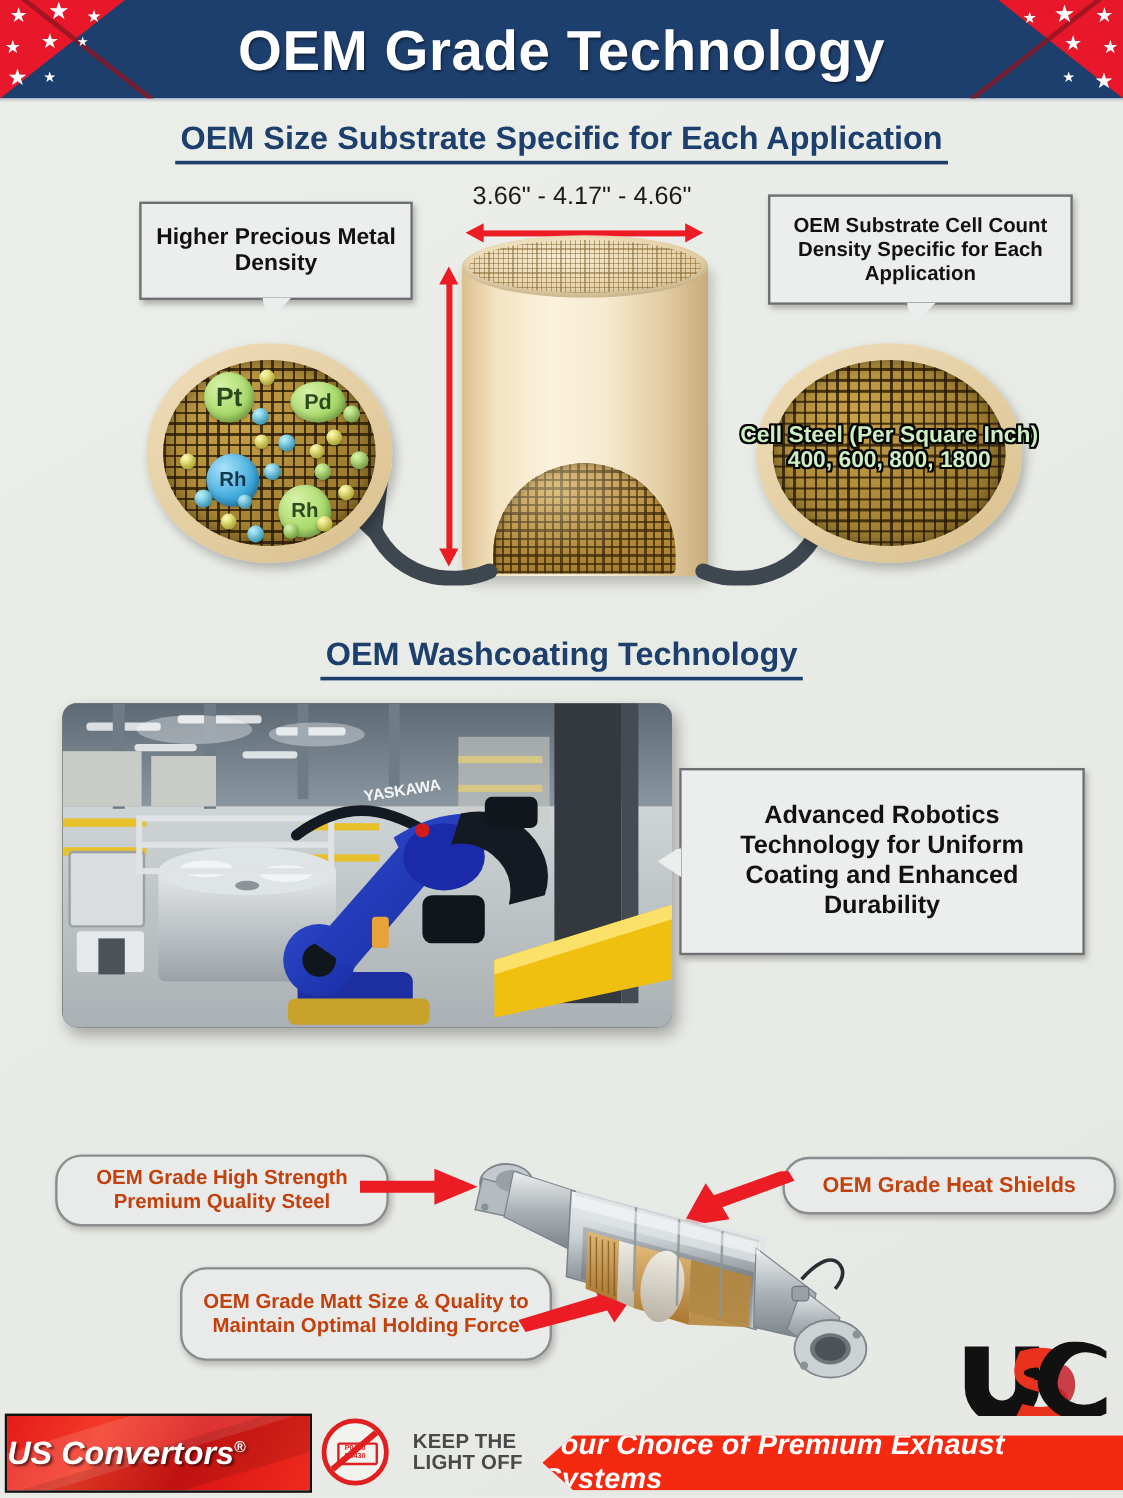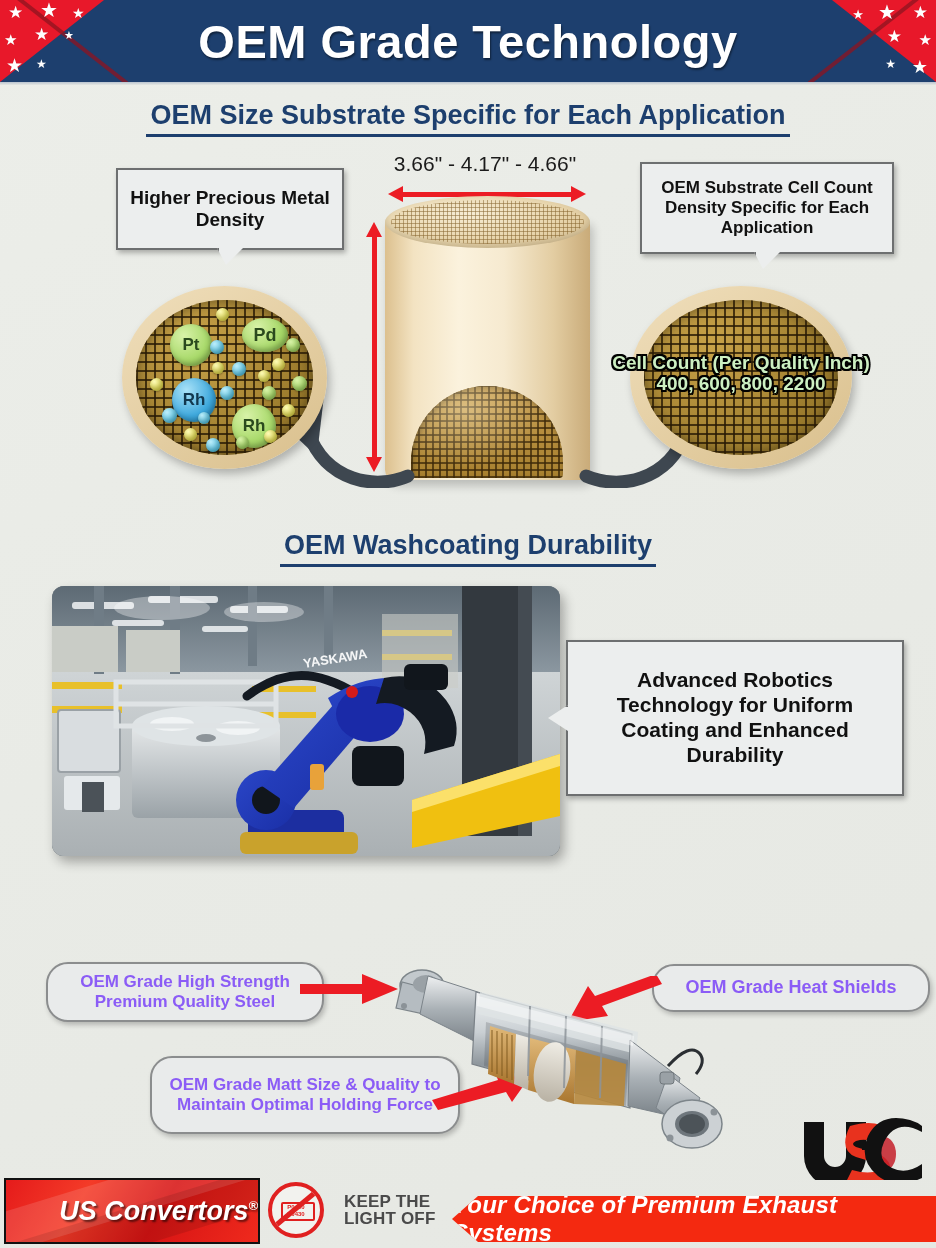--- a/index.html
+++ b/index.html
@@ -48,21 +48,21 @@
     width:26px;height:17px;background:#eceeee;
     clip-path:polygon(0 0,26px 0,9px 17px);
     border-left:2px solid #6d6f70;border-right:2px solid #6d6f70;}
   .bubble .tail-down:before{content:"";position:absolute;left:-2px;top:-3px;
     width:30px;height:3px;background:#eceeee;}
 
   
   .pill{position:absolute;background:#e9ebeb;border:2px solid #8b8d8e;border-radius:22px;
     box-shadow:2px 3px 5px rgba(0,0,0,.22);
     display:flex;align-items:center;justify-content:center;text-align:center;
-    font-weight:bold;color:#8b5cf6;line-height:1.2;}
+    font-weight:bold;color:#c2410c;line-height:1.2;}
 
   
   .cyl-wrap{position:absolute;left:385px;top:196px;width:205px;height:300px;}
   .cyl-body{position:absolute;left:0;top:22px;width:205px;height:262px;border-radius:6px 6px 10px 10px;
     background:linear-gradient(90deg,#dcc08e 0%,#f3e3c2 14%,#fbf2dd 36%,#f6ead0 58%,#e3cda2 82%,#c9ab79 100%);
     box-shadow:3px 6px 10px rgba(0,0,0,.20);}
   .cyl-top{position:absolute;left:0;top:0;width:205px;height:52px;border-radius:50%;
     background:radial-gradient(ellipse at 40% 35%,#f6ecd4 0%,#e7d4ab 55%,#d3ba8b 100%);
     box-shadow:inset 0 -3px 6px rgba(0,0,0,.12);overflow:hidden;}
   .cyl-top .mesh{position:absolute;inset:4px 6px;border-radius:50%;
@@ -131,21 +131,21 @@
   
   .conv{position:absolute;left:380px;top:948px;width:350px;height:212px;}
 
   
   .ra{position:absolute;}
 
   
   .footer{position:absolute;left:0;top:1170px;width:936px;height:78px;}
   .usc-box{position:absolute;left:4px;top:1178px;width:252px;height:62px;
     background:linear-gradient(120deg,#e51b1b 0%,#f43b28 30%,#d71414 60%,#ef2a1d 100%);
-    border:2px solid #111;display:flex;align-items:center;justify-content:flex-end;overflow:hidden;}
+    border:2px solid #111;display:flex;align-items:center;justify-content:flex-start;overflow:hidden;}
   .usc-box .swoosh{position:absolute;width:330px;height:40px;background:rgba(255,255,255,.13);
     transform:rotate(-17deg);}
   .usc-box .swoosh.s2{top:34px;background:rgba(0,0,0,.10);}
   .usc-text{position:relative;font-style:italic;font-weight:bold;font-size:27px;color:#fff;
     text-shadow:2px 2px 2px rgba(0,0,0,.55);z-index:2;}
   .usc-text sup{font-size:13px;vertical-align:super;}
 
   .keep{position:absolute;left:268px;top:1184px;width:170px;height:52px;display:flex;align-items:center;gap:20px;}
   .nosym{position:relative;width:48px;height:48px;border-radius:50%;border:4px solid #e02020;flex:0 0 48px;
     background:#f2f2ee;overflow:hidden;}
@@ -248,21 +248,21 @@
         <marker id="mkR" markerWidth="7" markerHeight="7" refX="2" refY="3.5" orient="auto">
       <path d="M7,0 L0,3.5 L7,7 Z" fill="#3e4750"></path>
         </marker>
       </defs>
     <path d="M12,78 C44,92 94,84 112,34" stroke="#3e4750" stroke-width="13" fill="none" stroke-linecap="round" marker-end="url(#mkR)"></path>
   </svg>
 
   <div class="circle left-c">
     <div class="inner">
       <div class="grid"></div>
-      <div class="pm green" style="left:34px;top:24px;width:42px;height:42px;font-size:17px;">Pt</div>
+      <div class="pm green" style="left:34px;top:10px;width:42px;height:42px;font-size:22px;">Pt</div>
       <div class="pm green" style="left:106px;top:18px;width:46px;height:34px;font-size:18px;">Pd</div>
       <div class="pm blue" style="left:36px;top:78px;width:44px;height:44px;font-size:17px;">Rh</div>
       <div class="pm green" style="left:96px;top:104px;width:44px;height:44px;font-size:17px;">Rh</div>
       <div class="pm yellow" style="left:80px;top:8px;width:13px;height:13px;"></div>
       <div class="pm cyan" style="left:74px;top:40px;width:14px;height:14px;"></div>
       <div class="pm yellow" style="left:76px;top:62px;width:12px;height:12px;"></div>
       <div class="pm cyan" style="left:96px;top:62px;width:14px;height:14px;"></div>
       <div class="pm yellow" style="left:136px;top:58px;width:13px;height:13px;"></div>
       <div class="pm green" style="left:150px;top:38px;width:14px;height:14px;"></div>
       <div class="pm yellow" style="left:14px;top:78px;width:13px;height:13px;"></div>
@@ -279,26 +279,26 @@
       <div class="pm yellow" style="left:128px;top:130px;width:13px;height:13px;"></div>
     </div>
   </div>
 
   <div class="circle right-c">
     <div class="inner">
       <div class="grid"></div>
     </div>
   </div>
   <div class="cellcount">
-    <div>Cell Count (Per Quality Inch)</div>
-    <div>400, 600, 800, 2200</div>
+    <div>Cell Steel (Per Square Inch)</div>
+    <div>400, 600, 800, 1800</div>
   </div>
 
   <div class="sec-title" style="top:530px;">
-    <span class="txt">OEM Washcoating Durability</span>
+    <span class="txt">OEM Washcoating Technology</span>
   </div>
 
   <div class="photo">
     <svg width="508" height="270" viewBox="0 0 508 270" preserveAspectRatio="none">
       <defs>
         <linearGradient id="ceil" x1="0" y1="0" x2="0" y2="1">
           <stop offset="0" stop-color="#5d6a74"></stop>
             <stop offset="1" stop-color="#8b97a0"></stop>
         </linearGradient>
         <linearGradient id="flr" x1="0" y1="0" x2="0" y2="1">

